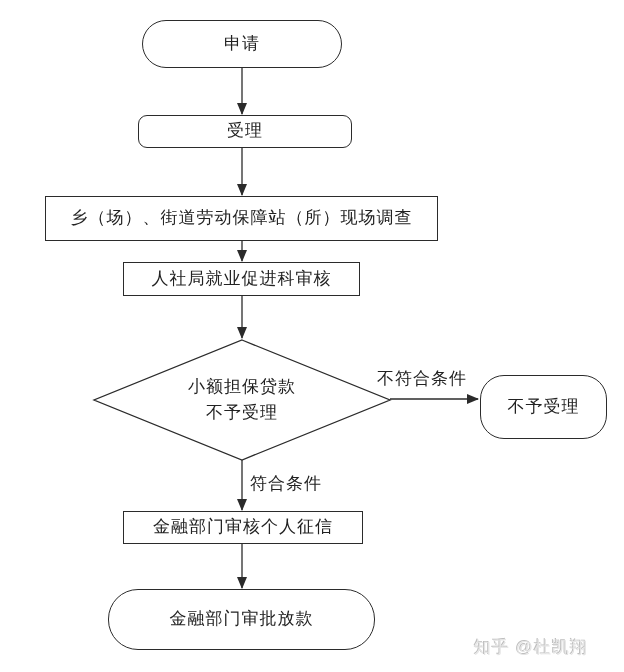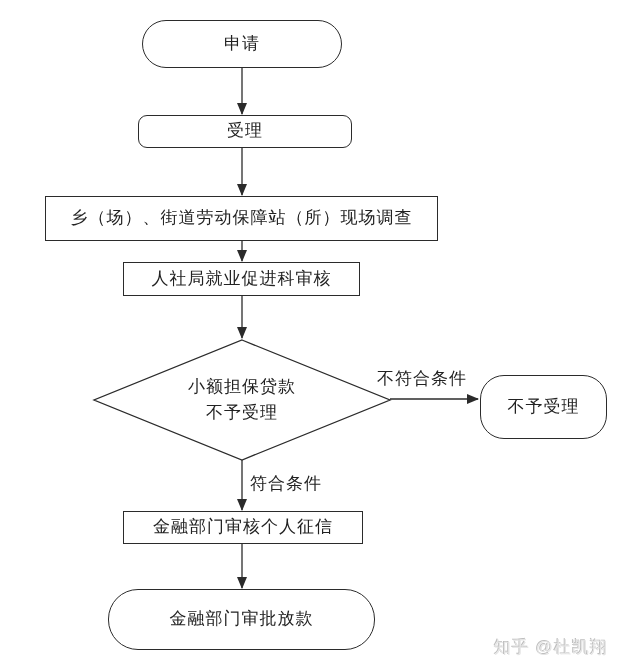--- a/index.html
+++ b/index.html
@@ -54,21 +54,21 @@
     position: absolute;
     font-size: 17px;
     letter-spacing: 1px;
     color: #222222;
     white-space: nowrap;
   }
   .edge-label-no  { left: 377px; top: 367px; }
   .edge-label-yes { left: 250px; top: 472px; }
   .watermark {
     position: absolute;
-    left: 494px; top: 636px;
+    left: 474px; top: 636px;
     font-size: 17px;
     letter-spacing: 1px;
     color: #e4e4e4;
     text-shadow: -1px -1px 0 #bfbfbf, 1px 1px 0 #ffffff;
     white-space: nowrap;
   }
 </style>
 </head>
 <body>
 

